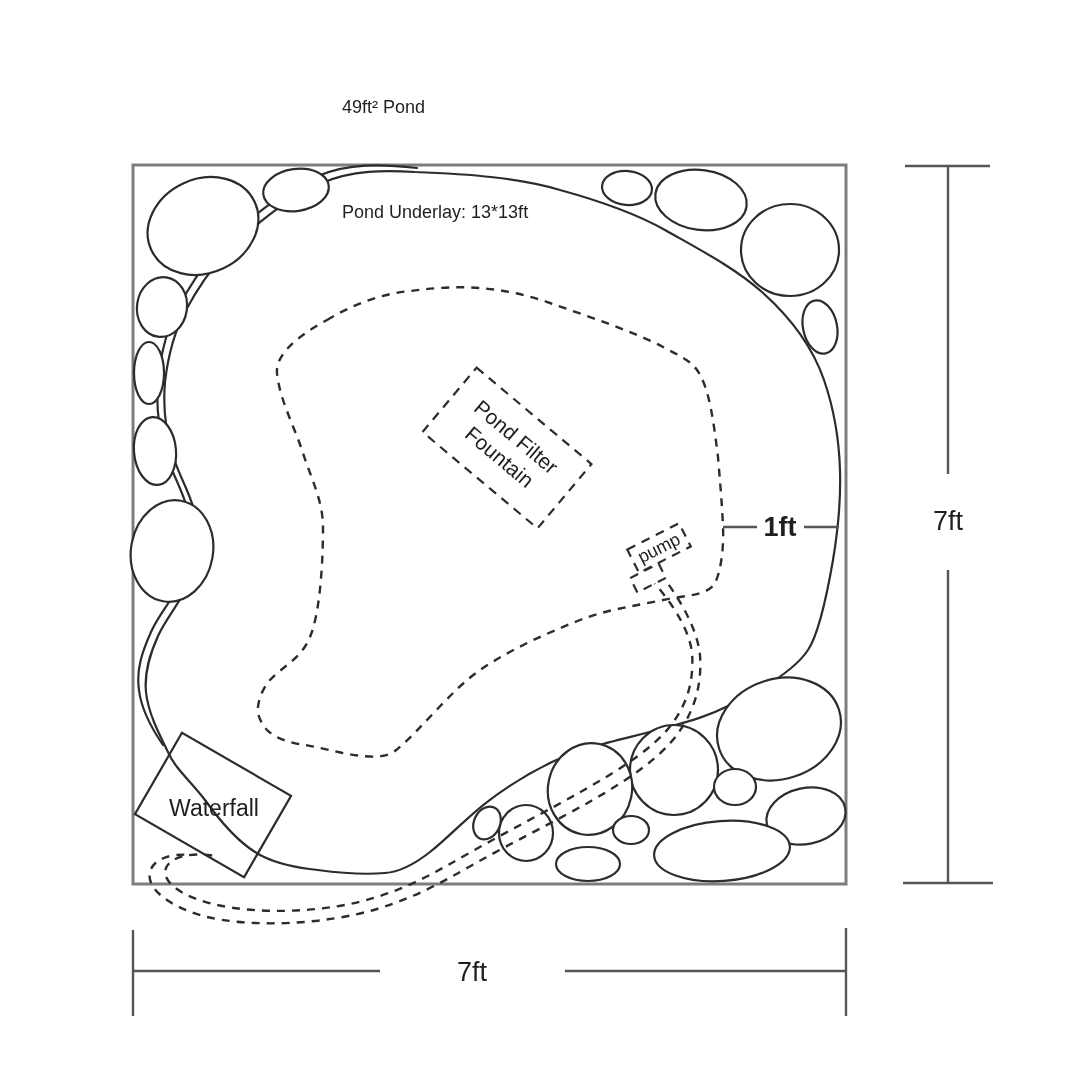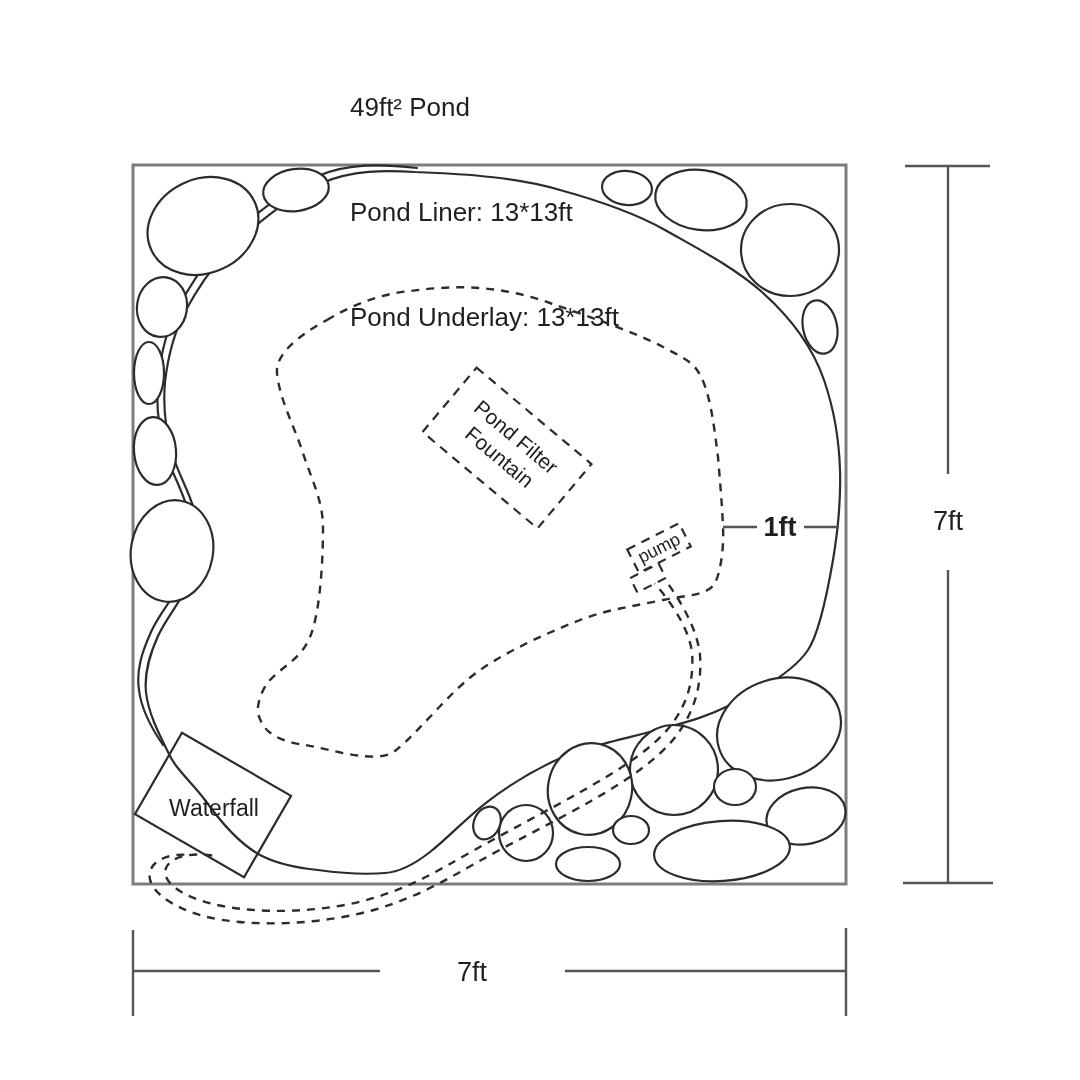--- a/index.html
+++ b/index.html
@@ -13,23 +13,22 @@
   .page{
     position:relative;
     width:1080px;height:1080px;
     background:var(--background);
     font-family:"Liberation Sans", sans-serif;
     overflow:hidden;
   }
   .title{
     position:absolute;left:342px;top:20px;
     color:var(--text);
-    font-size:26px;line-height:35px;
+    font-size:18px;line-height:35px;
     white-space:pre;
-    margin-left:8px;
   }
   svg{position:absolute;left:0;top:0;}
   .frame{stroke:var(--frame);stroke-width:3;fill:none;}
   .ink{stroke:var(--ink);stroke-width:2.2;fill:none;stroke-linecap:round;}
   .rock{stroke:var(--ink);stroke-width:2.2;fill:#ffffff;}
   .dash{stroke:var(--ink);stroke-width:2.4;fill:none;stroke-dasharray:8 7;}
   .dashbox{stroke:var(--ink);stroke-width:2.2;fill:#ffffff;stroke-dasharray:9 7;}
   .dimline{stroke:var(--dim);stroke-width:2.4;fill:none;}
   text{fill:var(--text);text-anchor:middle;font-family:"Liberation Sans", sans-serif;}
   .dim-label{font-size:27px;}
@@ -38,21 +37,20 @@
   .pump-label{font-size:18px;}
   .waterfall-label{font-size:23px;}
 </style>
 </head>
 <body>
 
 <div class="page">
 
   <div class="title">
     <div>49ft² Pond</div>
-    <div>Pond Liner: 13*13ft</div>
     <div>Pond Underlay: 13*13ft</div>
   </div>
 
   <svg width="1080" height="1080" viewBox="0 0 1080 1080">
 
     <rect x="133" y="165" width="713" height="719" class="frame"></rect>
 
     <path class="ink" d="
       M 163 745
       C 150 726, 141 708, 139 690

